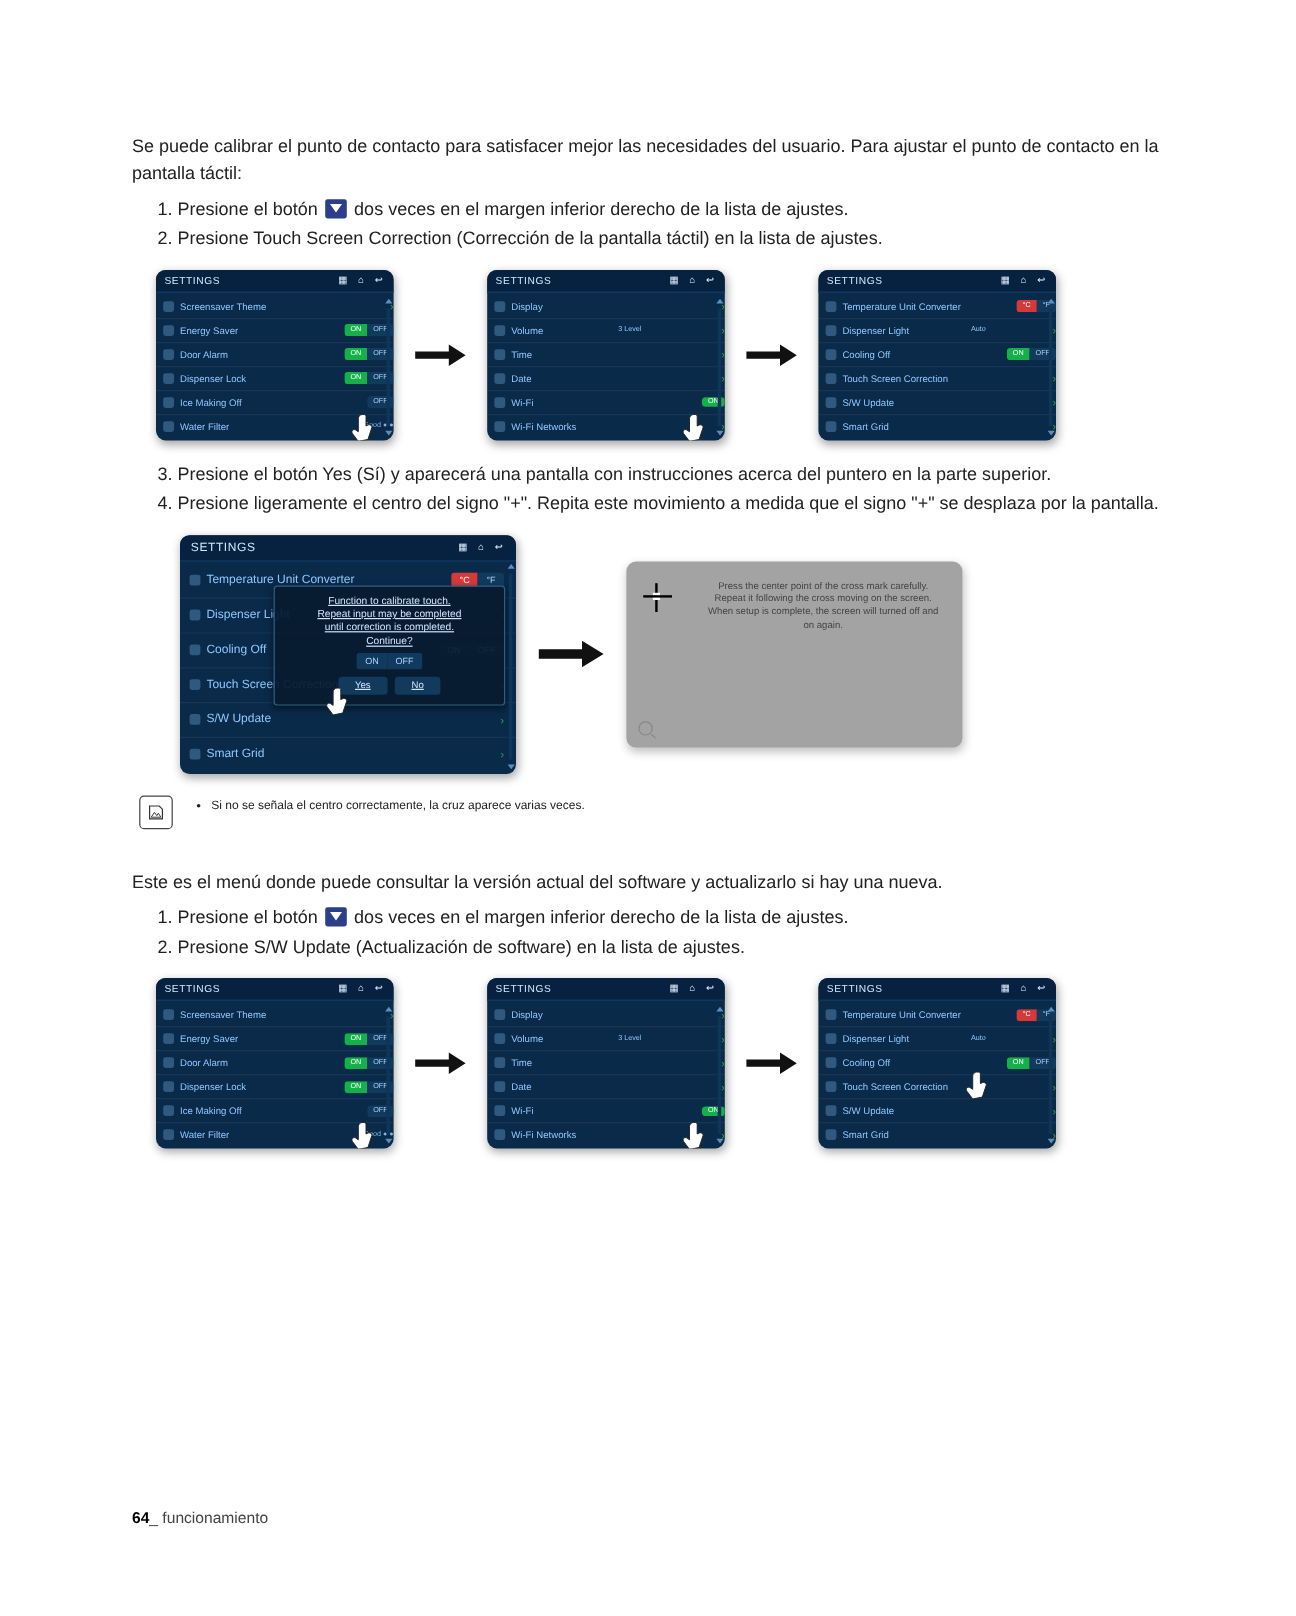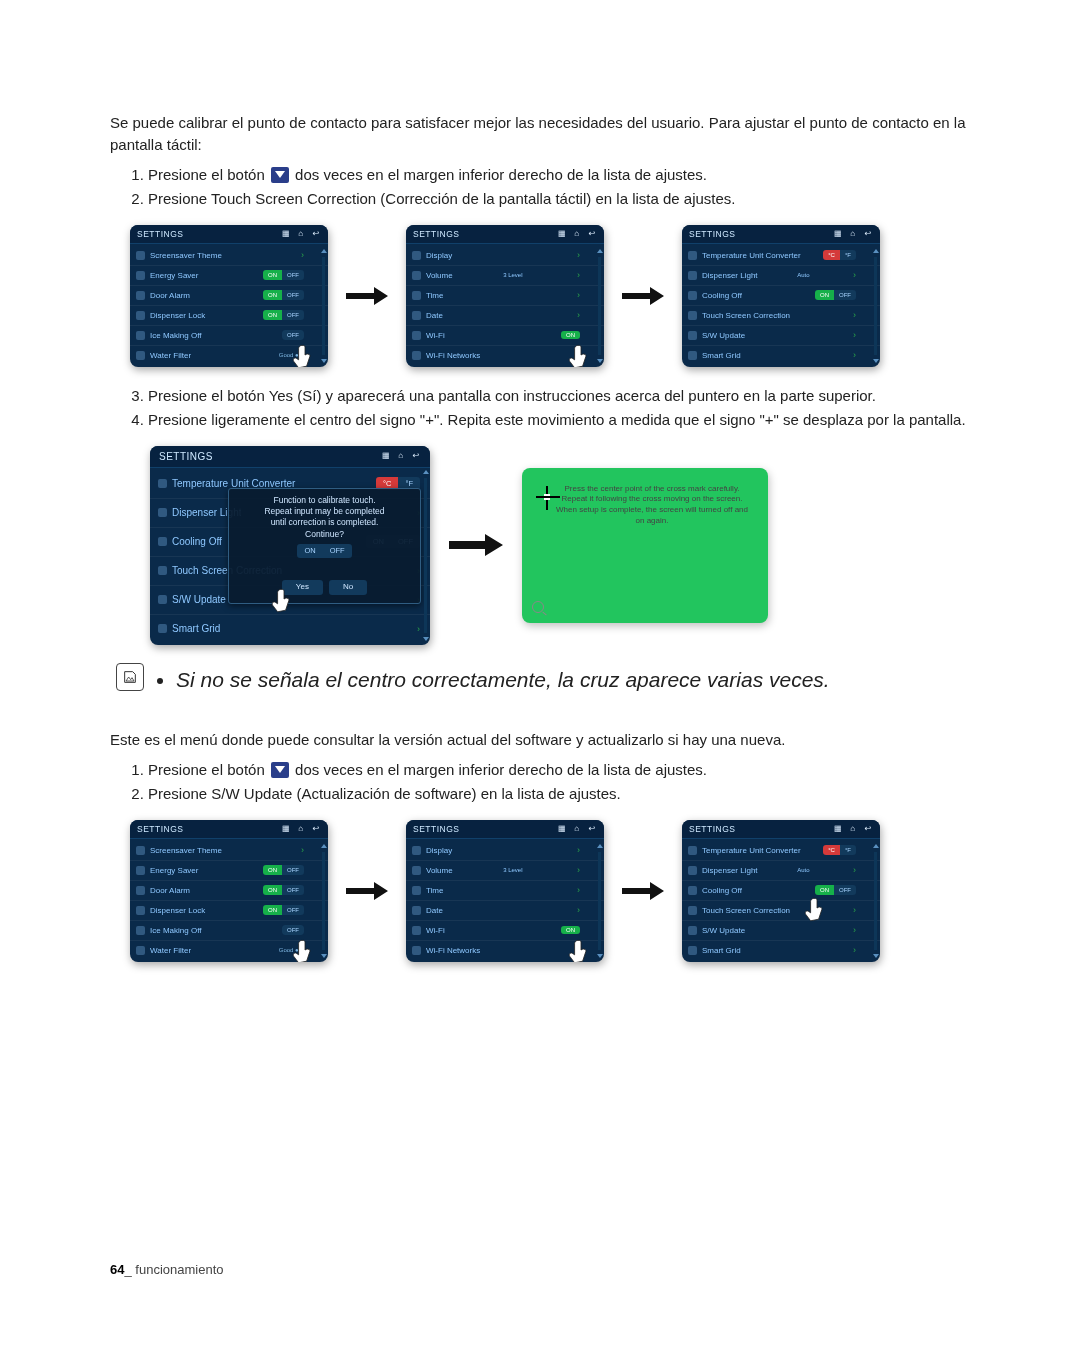--- a/index.html
+++ b/index.html
@@ -91,21 +91,21 @@
     border-bottom: 1px solid #10406a;
     gap: 44px;
   }
   .sp-title .tbtns { display: flex; gap: 5px; }
   .sp-title .tb { width: 10px; height: 10px; color: #dfefff; text-align: center; line-height: 10px; font-size: 8px; }
   .sp-list { padding: 2px 0; }
   .sp-item {
     display: flex;
     align-items: center;
     justify-content: space-between;
-    padding: 3px 24px 3px 6px;
+    padding: 3px 0 3px 6px;
     border-bottom: 1px solid rgba(255,255,255,.06);
     min-height: 13px;
   }
   .sp-item:last-child { border-bottom: none; }
   .sp-label { display: flex; align-items: center; gap: 5px; color: #8fc8ff; }
   .sp-label .ic { width: 9px; height: 9px; background: rgba(140,200,255,.3); border-radius: 2px; flex: none; }
   .pill { display: inline-flex; border-radius: 3px; overflow: hidden; font-size: 6px; line-height: 1; }
   .pill span { padding: 2px 5px; background: #123a5c; color: #a8d4ff; }
   .pill span.on { background: #16b04a; color: #fff; }
   .pill span.red { background: #d53a3a; color: #fff; }
@@ -140,49 +140,50 @@
     width: 175px;
     background: rgba(8,28,48,.94);
     border: 1px solid #2f5d82;
     border-radius: 3px;
     padding: 6px 8px 8px 8px;
     box-shadow: 0 2px 6px rgba(0,0,0,.5);
     color: #cfe6ff;
     font-size: 8.5px;
     text-align: center;
     line-height: 1.35;
-  }
-  .dialog .dlg-btns { margin-top: 22px; display:flex; justify-content:center; gap:6px;}
+    text-decoration: underline;
+  }
+  .dialog .dlg-btns { margin-top: 6px; display:flex; justify-content:center; gap:6px;}
   .dialog .dlg-btns span { background:#123a5c; color:#cfe6ff; padding:2px 14px; border-radius:3px; font-size:8px; }
 
   
   .calib-screen {
-    width: 246px;
+    width: 280px;
     height: 155px;
-    background: #22c55e;
+    background: #a3a3a3;
     border-radius: 8px;
     box-shadow: 1px 3px 8px rgba(0,0,0,.25);
     position: relative;
     font-size: 8px;
     color: #444;
   }
   .calib-cross { position:absolute; top:18px; left:14px; width:24px; height:24px;}
   .calib-cross::before,.calib-cross::after{content:"";position:absolute;background:#000;}
   .calib-cross::before{left:10px;top:0;width:2px;height:24px;}
   .calib-cross::after{top:10px;left:0;height:2px;width:24px;}
   .calib-cross .gap{position:absolute;top:8px;left:8px;width:6px;height:6px;background:#fff;}
   .calib-text { position:absolute; top:16px; right:16px; width:200px; text-align:center; line-height:1.35;}
   .calib-mag { position:absolute; bottom:10px; left:10px; width:10px; height:10px; border:1px solid #888; border-radius:50%; }
   .calib-mag::after{content:"";position:absolute;width:5px;height:1px;background:#888;bottom:-2px;right:-4px;transform:rotate(40deg);}
 
   
   .note-row { display:flex; align-items:flex-start; gap:14px; margin: 14px 0 34px 6px; }
   .note-icon { width:26px;height:26px;border:1.5px solid #444;border-radius:4px;display:flex;align-items:center;justify-content:center;flex:none;}
   .note-icon svg { width:16px;height:16px;}
-  .note-text { font-size:21px; line-height:1.45; margin-top:2px;font-style:italic;}
+  .note-text { font-size:10px; line-height:1.45; margin-top:2px;}
   .note-text ul{margin:0;padding-left:18px;}
 
   .footer { margin-top: 300px; font-size: 13px; color:#444; }
   .footer b{color:#000;}
 
   .arrow-big { width:60px; }
 </style>
 </head>
 <body>
 

